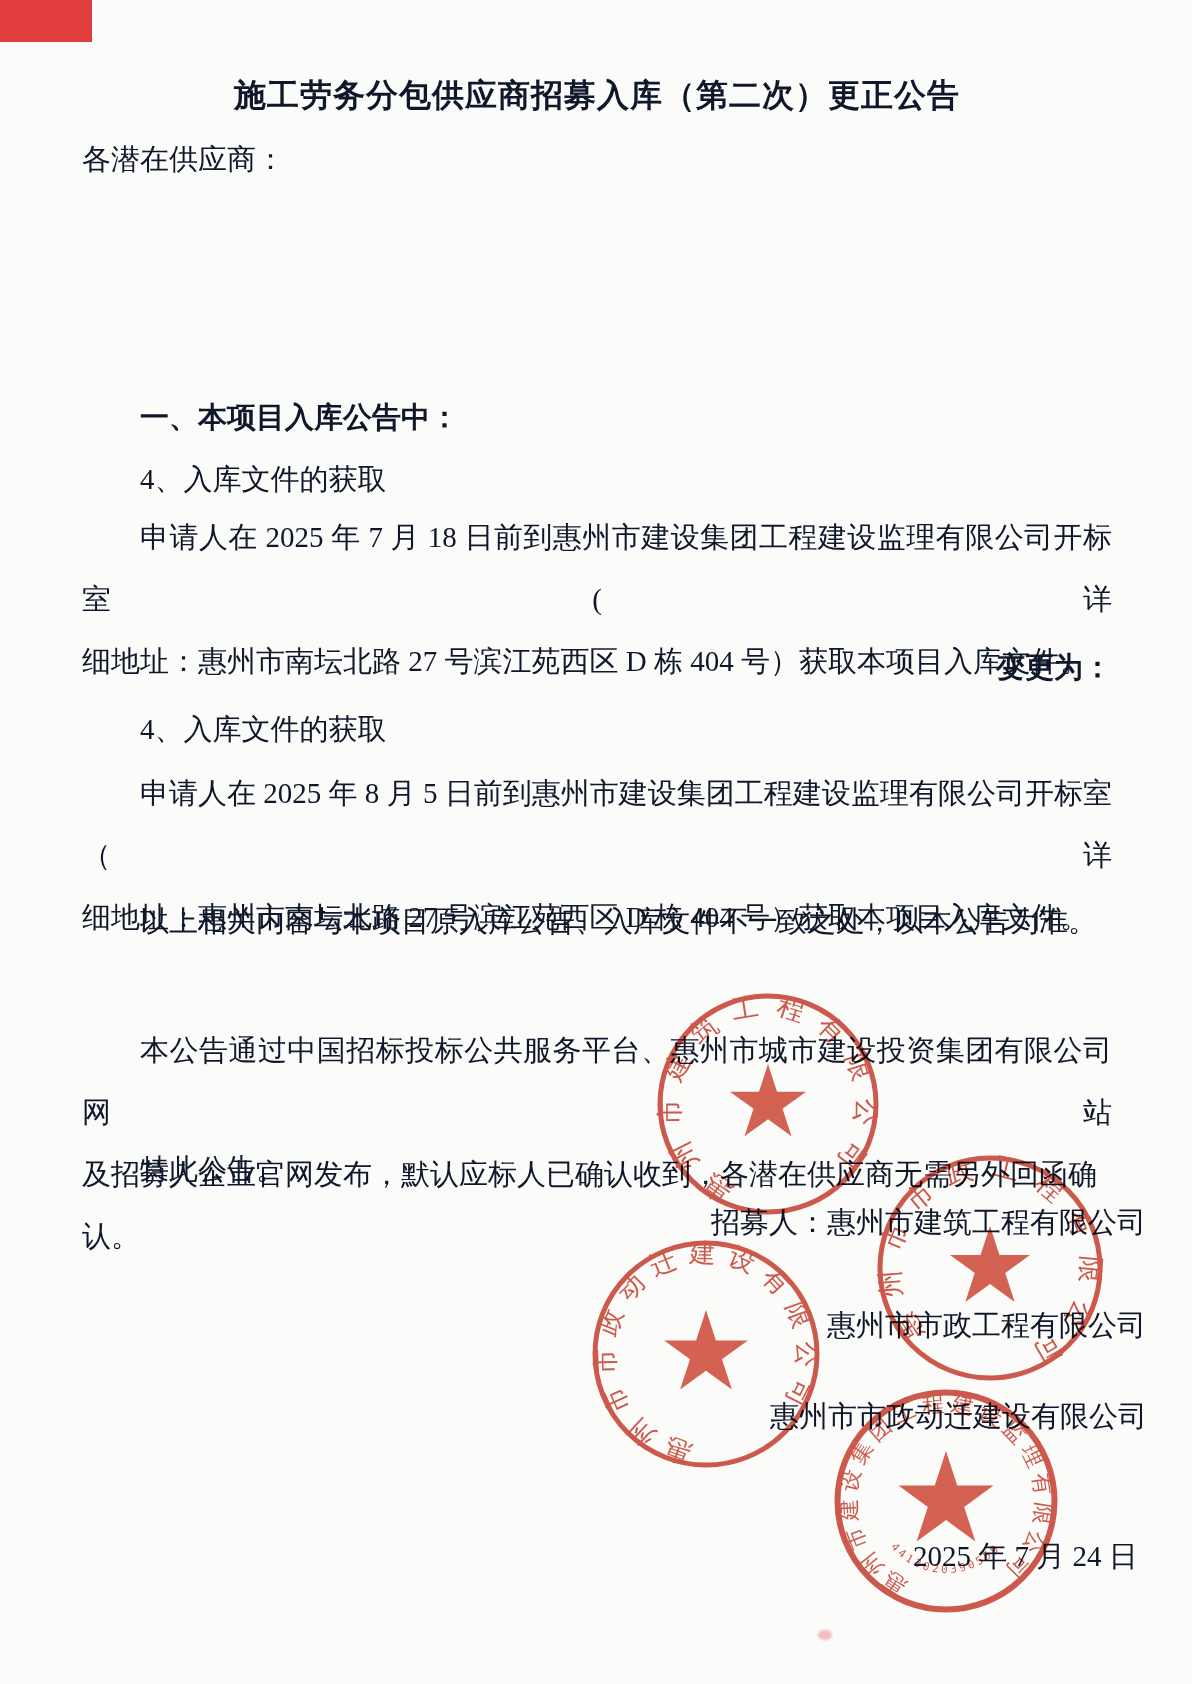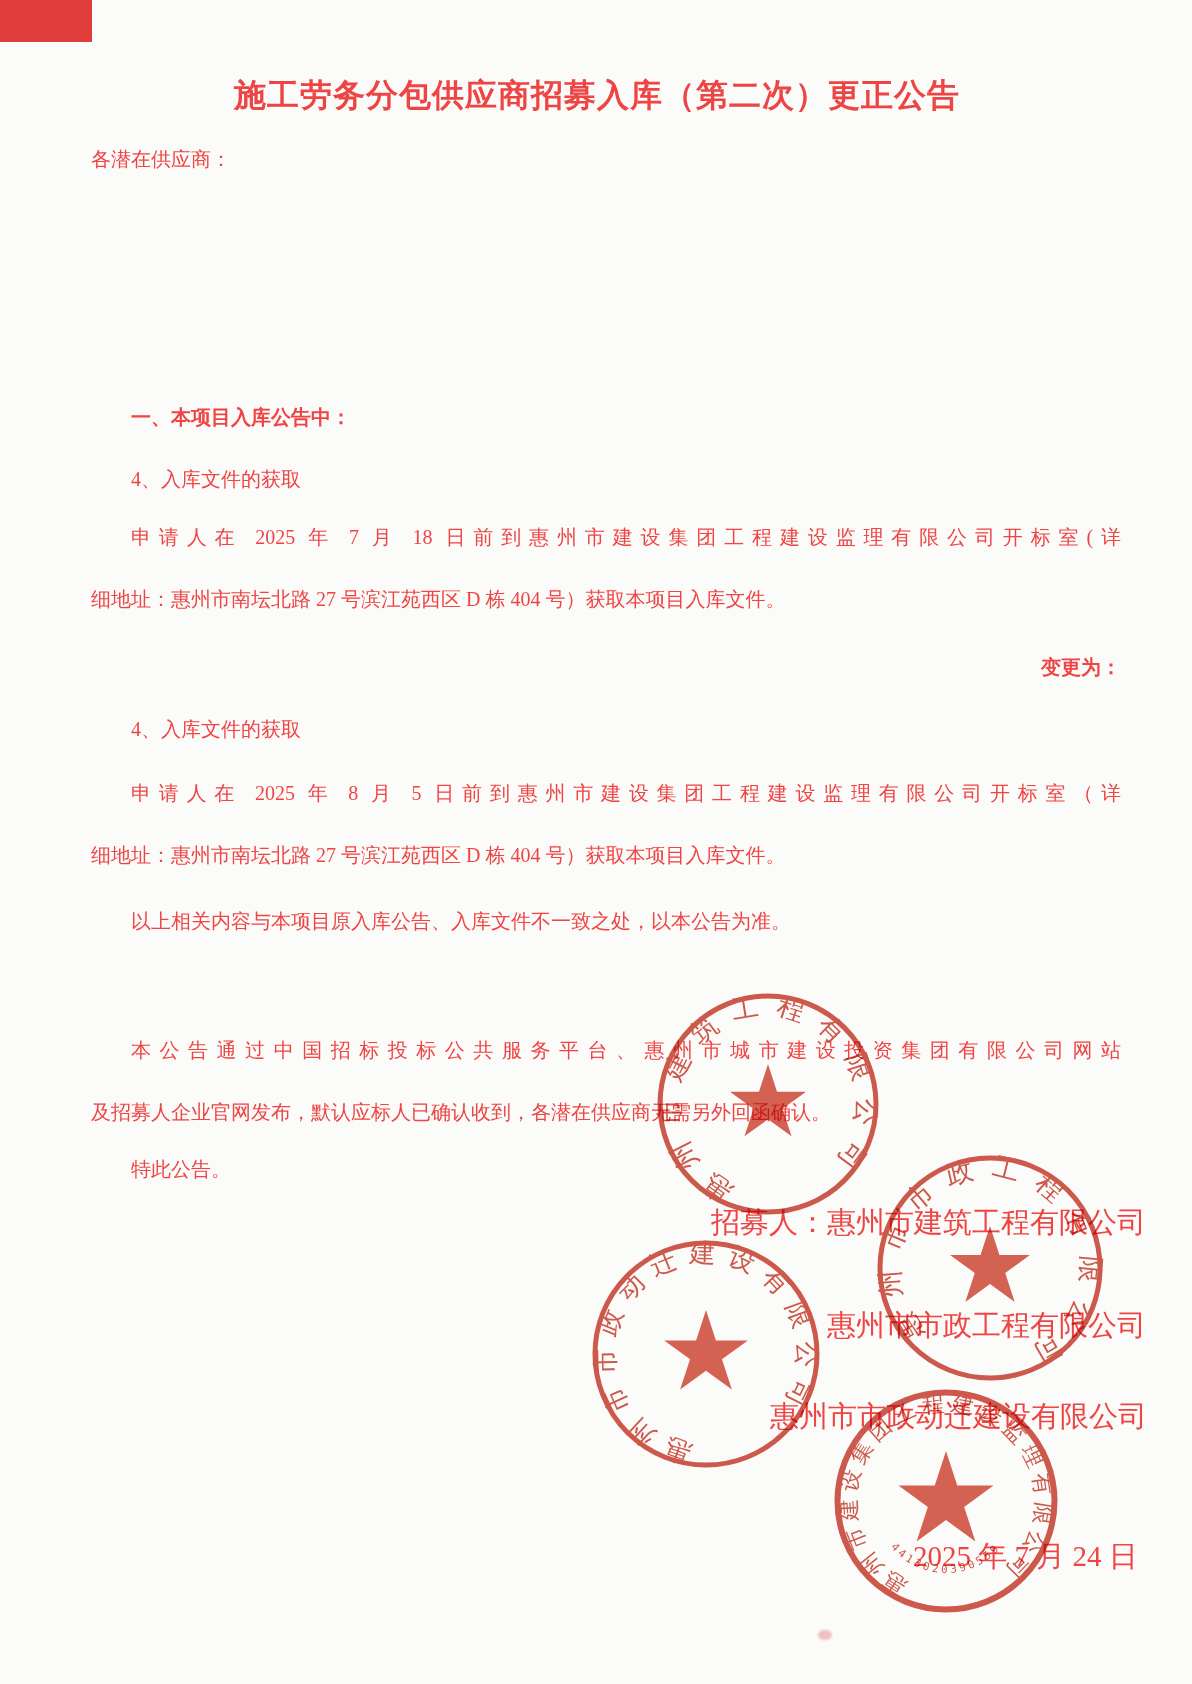--- a/index.html
+++ b/index.html
@@ -4,32 +4,32 @@
 <style>
   html,body{margin:0;padding:0;}
   body{background:#9a9a9a;}
   .page{
     position:relative;
     width:1192px;height:1684px;
     margin:0 auto;
     background:#fbfbf9;
     overflow:hidden;
     font-family:"Liberation Serif","DejaVu Serif",serif;
-    color:#ef4444;
+    color:#0f172a;
   }
   .abs{position:absolute;}
   .red-marker{left:0;top:0;width:92px;height:42px;}
   .doc-title{
     left:82px;top:74px;width:1030px;
     font-size:32px;font-weight:700;letter-spacing:1px;
     text-align:center;white-space:nowrap;
   }
   .bodytext{
     left:82px;width:1030px;
-    font-size:20px;line-height:62px;margin-left:9px;
+    font-size:29px;line-height:62px;
   }
   .line{display:block;}
   .l-first{text-indent:2em;}
   .l-full{text-align:justify;text-align-last:justify;}
   .indent{text-indent:2em;}
   .bold{font-weight:700;}
   .sigline{white-space:nowrap;font-size:29px;line-height:40px;}
   .stamp{mix-blend-mode:multiply;opacity:.84;}
   .stamp text{fill:#c73a2a;}
   .pink-dot{

